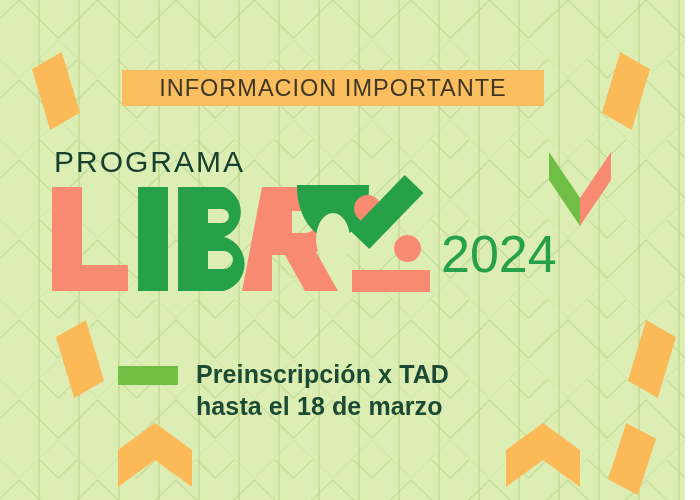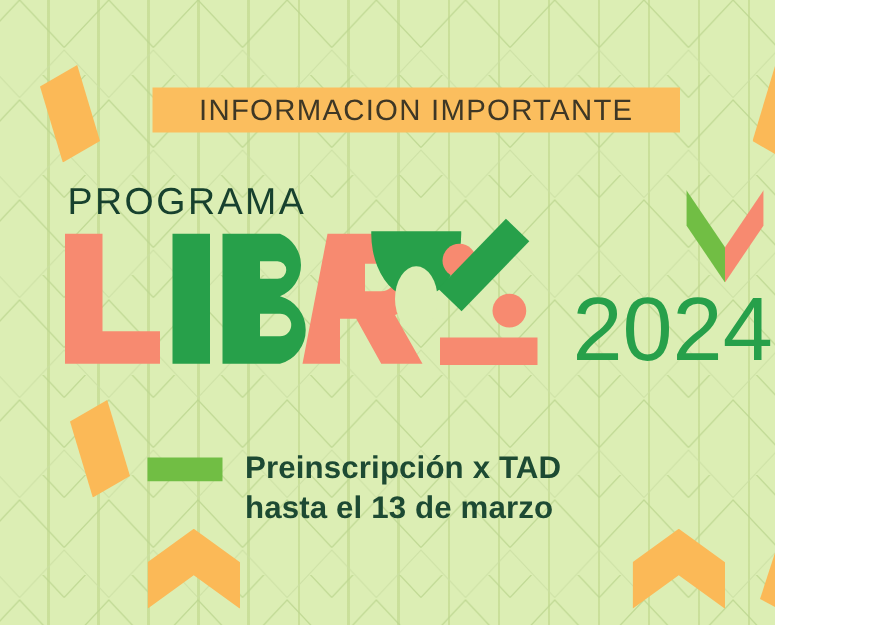--- a/index.html
+++ b/index.html
@@ -3,21 +3,21 @@
 <meta charset="utf-8">
 <title>Programa Libro 2024</title>
 <style>
   html, body {
     margin: 0;
     padding: 0;
     background: #ffffff;
   }
   #poster {
     position: relative;
-    width: 620px;
+    width: 685px;
     height: 500px;
     overflow: hidden;
     background-color: #dceeb4;
     font-family: "Liberation Sans", sans-serif;
   }
 
   
   .bg-base {
     position: absolute;
     inset: 0;
@@ -129,27 +129,26 @@
   .pct-bar {
     position: absolute;
     background: #f78a70;
   }
 
   
   #year {
     position: absolute;
     left: 441px;
     top: 228px;
-    font-size: 72px;
+    font-size: 52px;
     font-weight: 400;
     color: #27a04a;
     letter-spacing: 0px;
     line-height: 1;
     font-family: "Liberation Sans", sans-serif;
-    margin-left: 17px;
   }
 
   
   #footer {
     position: absolute;
     left: 118px;
     top: 358px;
     width: 470px;
   }
   #footer-dash {
@@ -247,17 +246,17 @@
     <div class="pct-dot" style="left:42px; top:42px; width:27px; height:27px;"></div>
     <div class="pct-bar" style="left:0px; top:77px; width:78px; height:22px;"></div>
   </div>
 
   <div id="year">2024</div>
 
   <div id="footer">
     <div id="footer-dash"></div>
     <div id="footer-lines">
       <div>Preinscripción x TAD</div>
-      <div>hasta el 13 de marzo</div>
+      <div>hasta el 18 de marzo</div>
     </div>
   </div>
 
 </div>
 
 </body></html>

